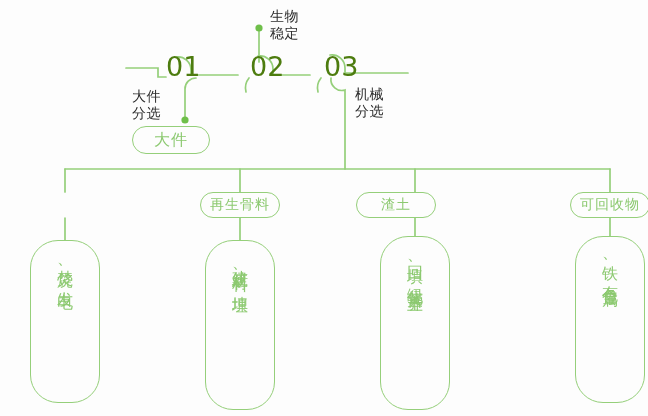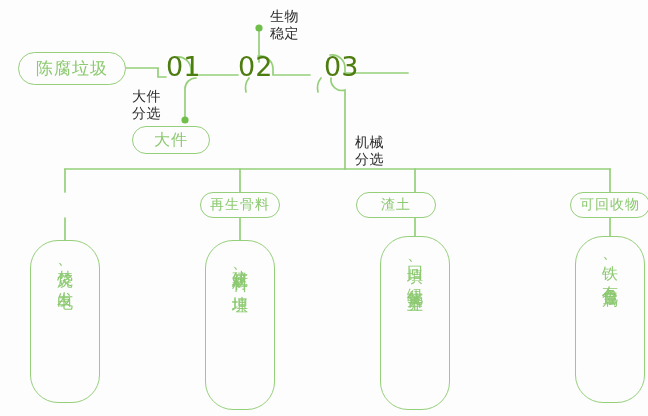--- a/index.html
+++ b/index.html
@@ -141,31 +141,30 @@
       <path d="M415,169 V192"></path>
       <path d="M610,169 V192"></path>
 
       <path d="M65,218 V240"></path>
       <path d="M240,218 V240"></path>
       <path d="M415,218 V236"></path>
       <path d="M610,218 V236"></path>
     </g>
   </svg>
 
-  <div class="pill pill-source">陈腐垃圾</div>
 
   <div class="stage-num" style="left:166px;">01</div>
-  <div class="stage-num" style="left:238px;">02</div>
+  <div class="stage-num" style="left:250px;">02</div>
   <div class="stage-num" style="left:324px;">03</div>
 
   <div class="anno" style="left:132px; top:88px; text-align:left;">大件
 分选</div>
   <div class="anno" style="left:270px; top:8px; text-align:center;">生物
 稳定</div>
-  <div class="anno" style="left:355px; top:86px; text-align:right;margin-top:48px;">机械
+  <div class="anno" style="left:355px; top:86px; text-align:right;">机械
 分选</div>
 
   <div class="pill pill-bulky">大件</div>
 
   <div class="pill pill-branch" style="left:200px;">再生骨料</div>
   <div class="pill pill-branch" style="left:356px;">渣土</div>
   <div class="pill pill-branch" style="left:570px;">可回收物</div>
 
   <div class="vbox" style="left:30px; top:240px; width:70px; height:163px;">
     <span class="vtext">焚烧、发电</span>

